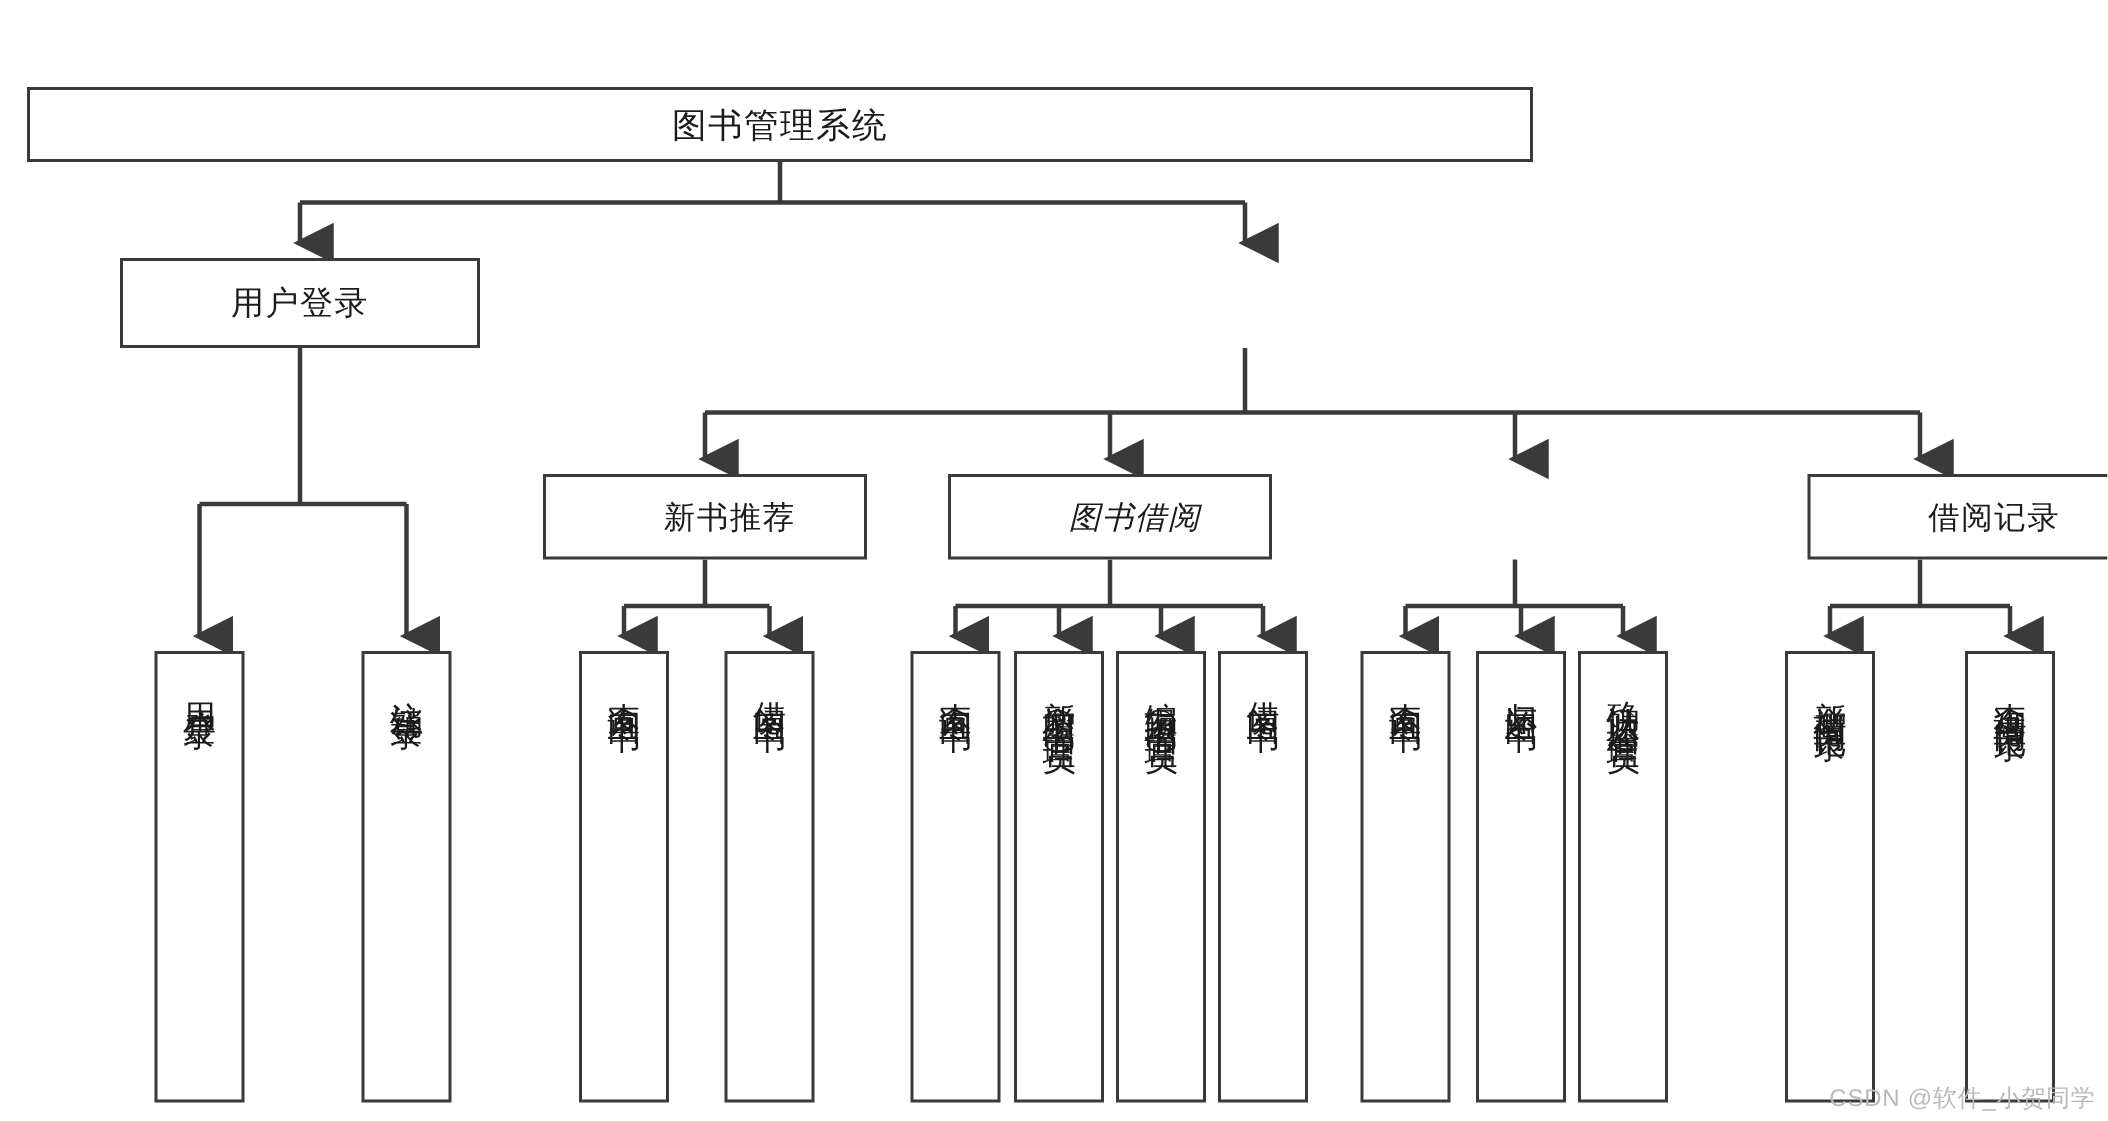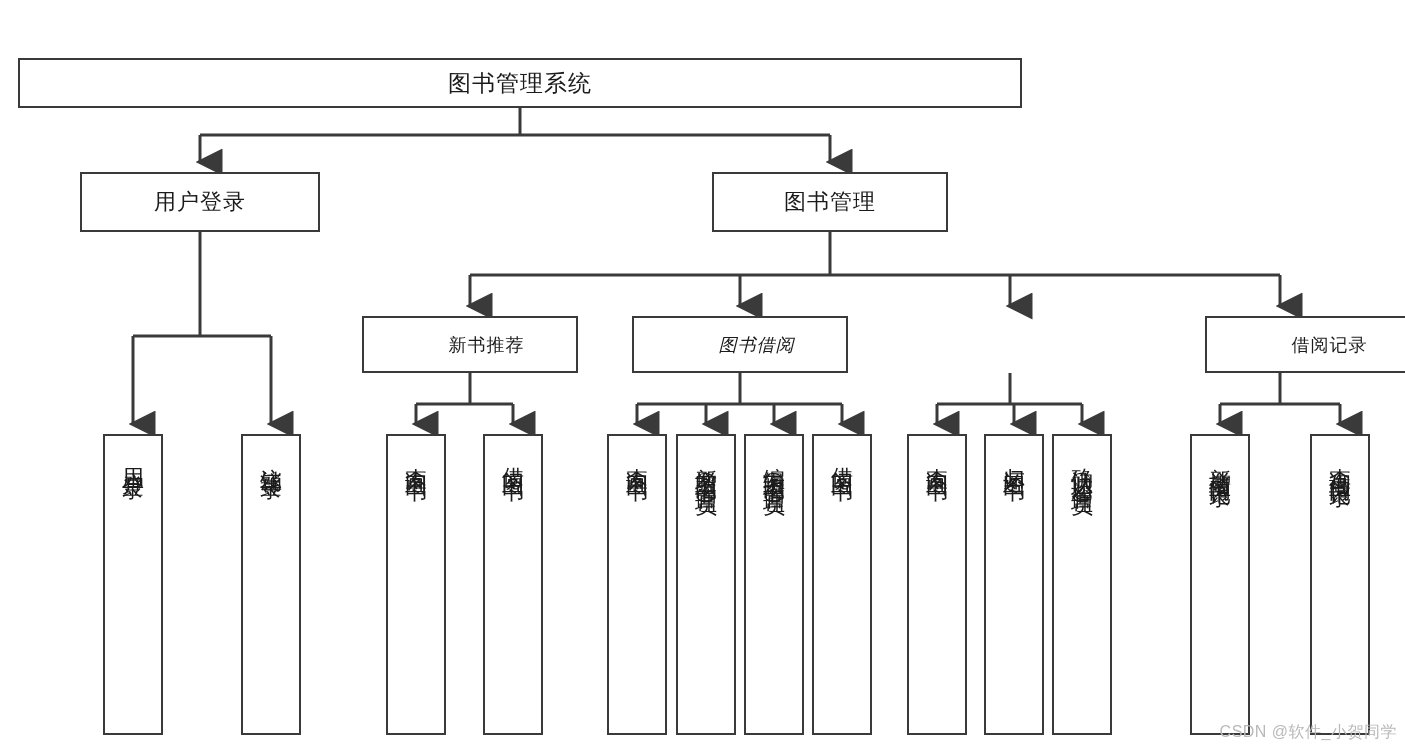--- a/index.html
+++ b/index.html
@@ -35,21 +35,21 @@
     justify-content: center;
     color: #1b1b1b;
   }
   .node.root {
     font-size: 23px;
   }
   .node.lvl2 {
     font-size: 22px;
   }
   .node.lvl3 {
-    font-size: 18px;
+    font-size: 21px;
     padding-left: 33px;
   }
   .node.leaf {
     font-size: 22px;
     align-items: flex-start;
     padding-top: 14px;
     padding-bottom: 14px;
   }
   .vlabel {
     writing-mode: vertical-rl;
@@ -129,23 +129,20 @@
     </g>
   </svg>
 
   <div class="node root" style="left:18px; top:15px; width:1004px; height:50px;margin-top:43px;">
     <span class="hlabel">图书管理系统</span>
   </div>
 
   <div class="node lvl2" style="left:80px; top:172px; width:240px; height:60px;">
     <span class="hlabel">用户登录</span>
   </div>
-  <div class="node lvl2" style="left:712px; top:172px; width:236px; height:60px;">
-    <span class="hlabel">图书管理</span>
-  </div>
 
   <div class="node lvl3" style="left:362px; top:316px; width:216px; height:57px;">
     <span class="hlabel">新书推荐</span>
   </div>
   <div class="node lvl3" style="left:632px; top:316px; width:216px; height:57px;font-style:italic;">
     <span class="hlabel">图书借阅</span>
   </div>
   <div class="node lvl3" style="left:1172px; top:316px; width:216px; height:57px;margin-left:33px;">
     <span class="hlabel">借阅记录</span>
   </div>

